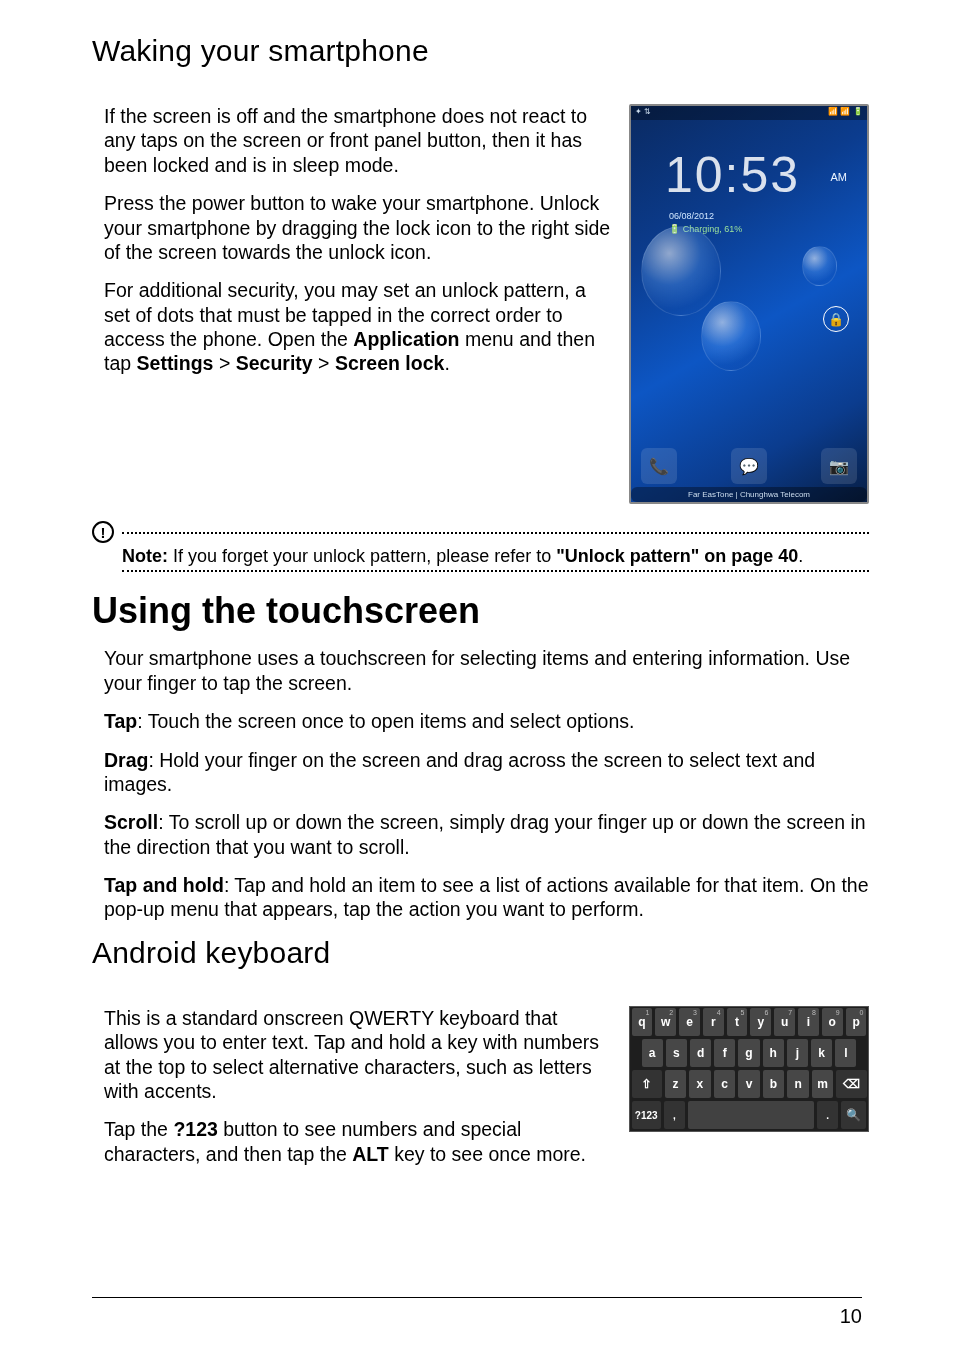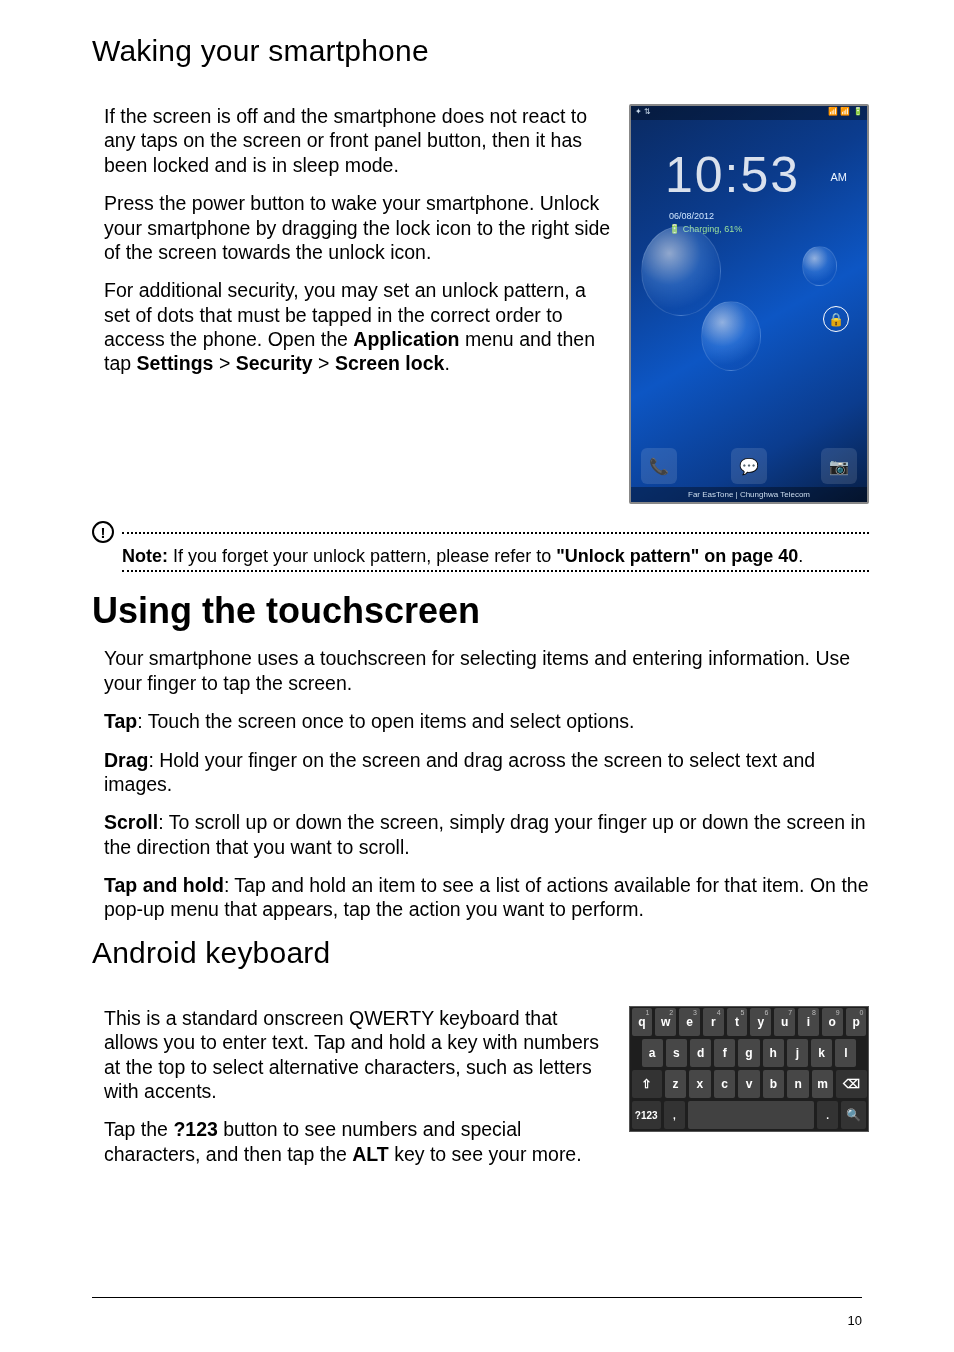--- a/index.html
+++ b/index.html
@@ -69,21 +69,21 @@
     position:absolute; bottom:18px; left:0; right:0; height:54px;
     display:flex; justify-content:space-between; padding:0 10px;
     align-items:flex-end;
   }
   .phone .dock .dock-icon {
     width:36px; height:36px; border-radius:6px; background:rgba(255,255,255,0.12);
     display:flex; align-items:center; justify-content:center; color:#fff; font-size:16px;
   }
   .phone .carrier {
     position:absolute; bottom:0; left:0; right:0; height:15px;
-    background: rgba(0,0,0,0.35); color:#cde; font-size:8px; text-align:center; line-height:15px;
+    background: rgba(0,0,0,0.35); color:#cde; font-size:8px; text-align:center; line-height:15px;border-radius:6px;
   }
   .water-blob {
     position:absolute; border-radius:50%;
     background: radial-gradient(circle at 35% 30%, rgba(255,255,255,0.55), rgba(120,180,255,0.25) 40%, rgba(30,80,170,0.1) 70%);
     border:1px solid rgba(255,255,255,0.12);
   }
 
   
   .note-wrap { margin-top: 18px; }
   .dashline {
@@ -124,21 +124,21 @@
     position:absolute; top:1px; right:3px; font-size:7px; color:#bbb; font-weight:400;
   }
   .kbd-row.row2 { padding: 0 10px; }
   .key.wide { flex:1.4 1 0; background:#333; color:#fff; }
   .key.space { flex:6 1 0; background:#414141;}
   .key.special { background:#333; font-size:10px;}
   .key.go { background:#333; color:#8fc0ff; }
 
   
   .footer-line { position:absolute; left:92px; right:92px; bottom:54px; border-top:1px solid #000;}
-  .page-number { position:absolute; right:92px; bottom:24px; font-size:13px;text-align:center; }
+  .page-number { position:absolute; right:92px; bottom:24px; font-size:20px;text-align:center; }
 </style>
 </head>
 <body>
 
 <div class="page">
 
   <h2 class="section-h2">Waking your smartphone</h2>
 
   <div class="col-wrap">
     <div class="col-left">
@@ -196,21 +196,21 @@
   </p>
   <p class="body">
     <span class="bold">Tap and hold</span><span>: Tap and hold an item to see a list of actions available for that item. On the pop-up menu that appears, tap the action you want to perform.</span>
   </p>
 
   <h2 class="section-h2">Android keyboard</h2>
   <div class="col-wrap">
     <div class="col-left">
       <p class="body">This is a standard onscreen QWERTY keyboard that allows you to enter text. Tap and hold a key with numbers at the top to select alternative characters, such as letters with accents.</p>
       <p class="body">
-        <span>Tap the </span><span class="bold">?123</span><span> button to see numbers and special characters, and then tap the </span><span class="bold">ALT</span><span> key to see your more.</span>
+        <span>Tap the </span><span class="bold">?123</span><span> button to see numbers and special characters, and then tap the </span><span class="bold">ALT</span><span> key to see once more.</span>
       </p>
     </div>
 
     <div class="col-right-kbd">
       <div class="kbd">
         <div class="kbd-row" id="kbd-row1">
             <div class="key superscript" data-sup="1">q</div>
             <div class="key superscript" data-sup="2">w</div>
             <div class="key superscript" data-sup="3">e</div>
             <div class="key superscript" data-sup="4">r</div>

